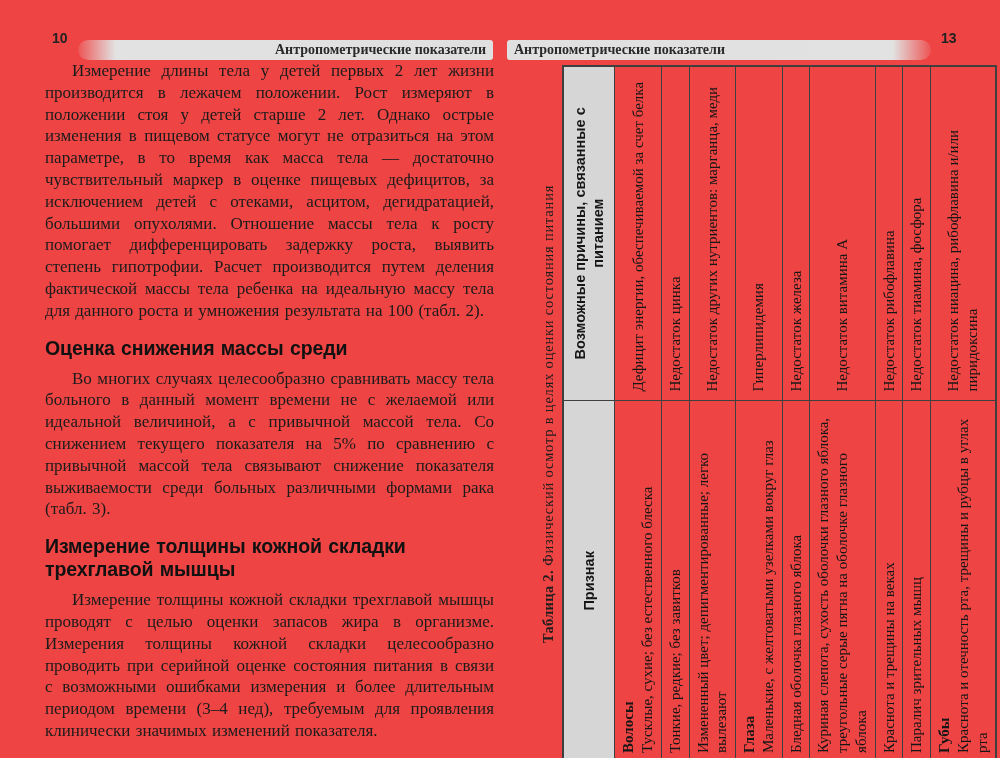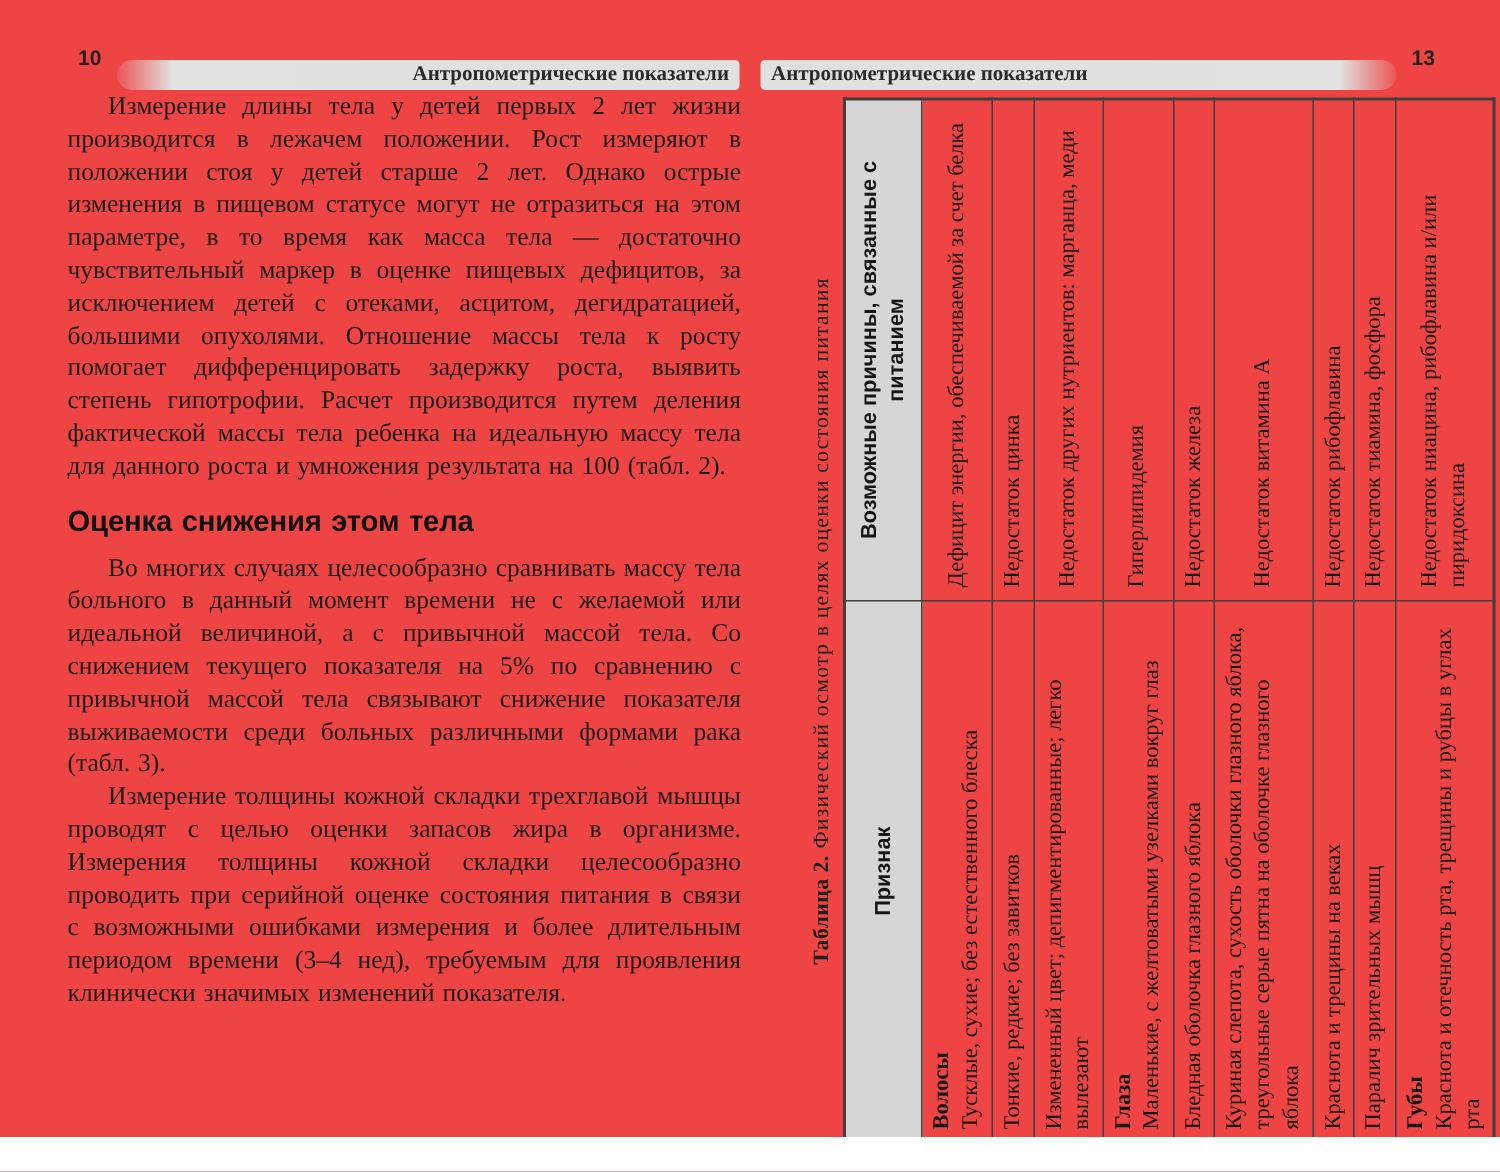--- a/index.html
+++ b/index.html
@@ -85,22 +85,23 @@
 <div class="spread">
 
   <section>
     <span class="pagenum pagenum-left">10</span>
     <div class="bar bar-left">
       <span>Антропометрические показатели</span>
     </div>
 
     <div class="body-text">
       <p>Измерение длины тела у детей первых 2 лет жизни производится в лежачем положении. Рост измеряют в положении стоя у детей старше 2 лет. Однако острые изменения в пищевом статусе могут не отразиться на этом параметре, в то время как масса тела — достаточно чувствительный маркер в оценке пищевых дефицитов, за исключением детей с отеками, асцитом, дегидратацией, большими опухолями. Отношение массы тела к росту помогает дифференцировать задержку роста, выявить степень гипотрофии. Расчет производится путем деления фактической массы тела ребенка на идеальную массу тела для данного роста и умножения результата на 100 (табл. 2).</p>
-      <h2>Оценка снижения этом тела</h2>
+      <h2>Оценка снижения массы среди</h2>
       <p>Во многих случаях целесообразно сравнивать массу тела больного в данный момент времени не с желаемой или идеальной величиной, а с привычной массой тела. Со снижением текущего показателя на 5% по сравнению с привычной массой тела связывают снижение показателя выживаемости среди больных различными формами рака (табл. 3).</p>
+      <h2 class="h2-narrow">Измерение толщины кожной складки трехглавой мышцы</h2>
       <p>Измерение толщины кожной складки трехглавой мышцы проводят с целью оценки запасов жира в организме. Измерения толщины кожной складки целесообразно проводить при серийной оценке состояния питания в связи с возможными ошибками измерения и более длительным периодом времени (3–4 нед), требуемым для проявления клинически значимых изменений показателя.</p>
     </div>
   </section>
 
   <section>
     <div class="bar bar-right">
       <span>Антропометрические показатели</span>
     </div>
     <span class="pagenum pagenum-right">13</span>
 

